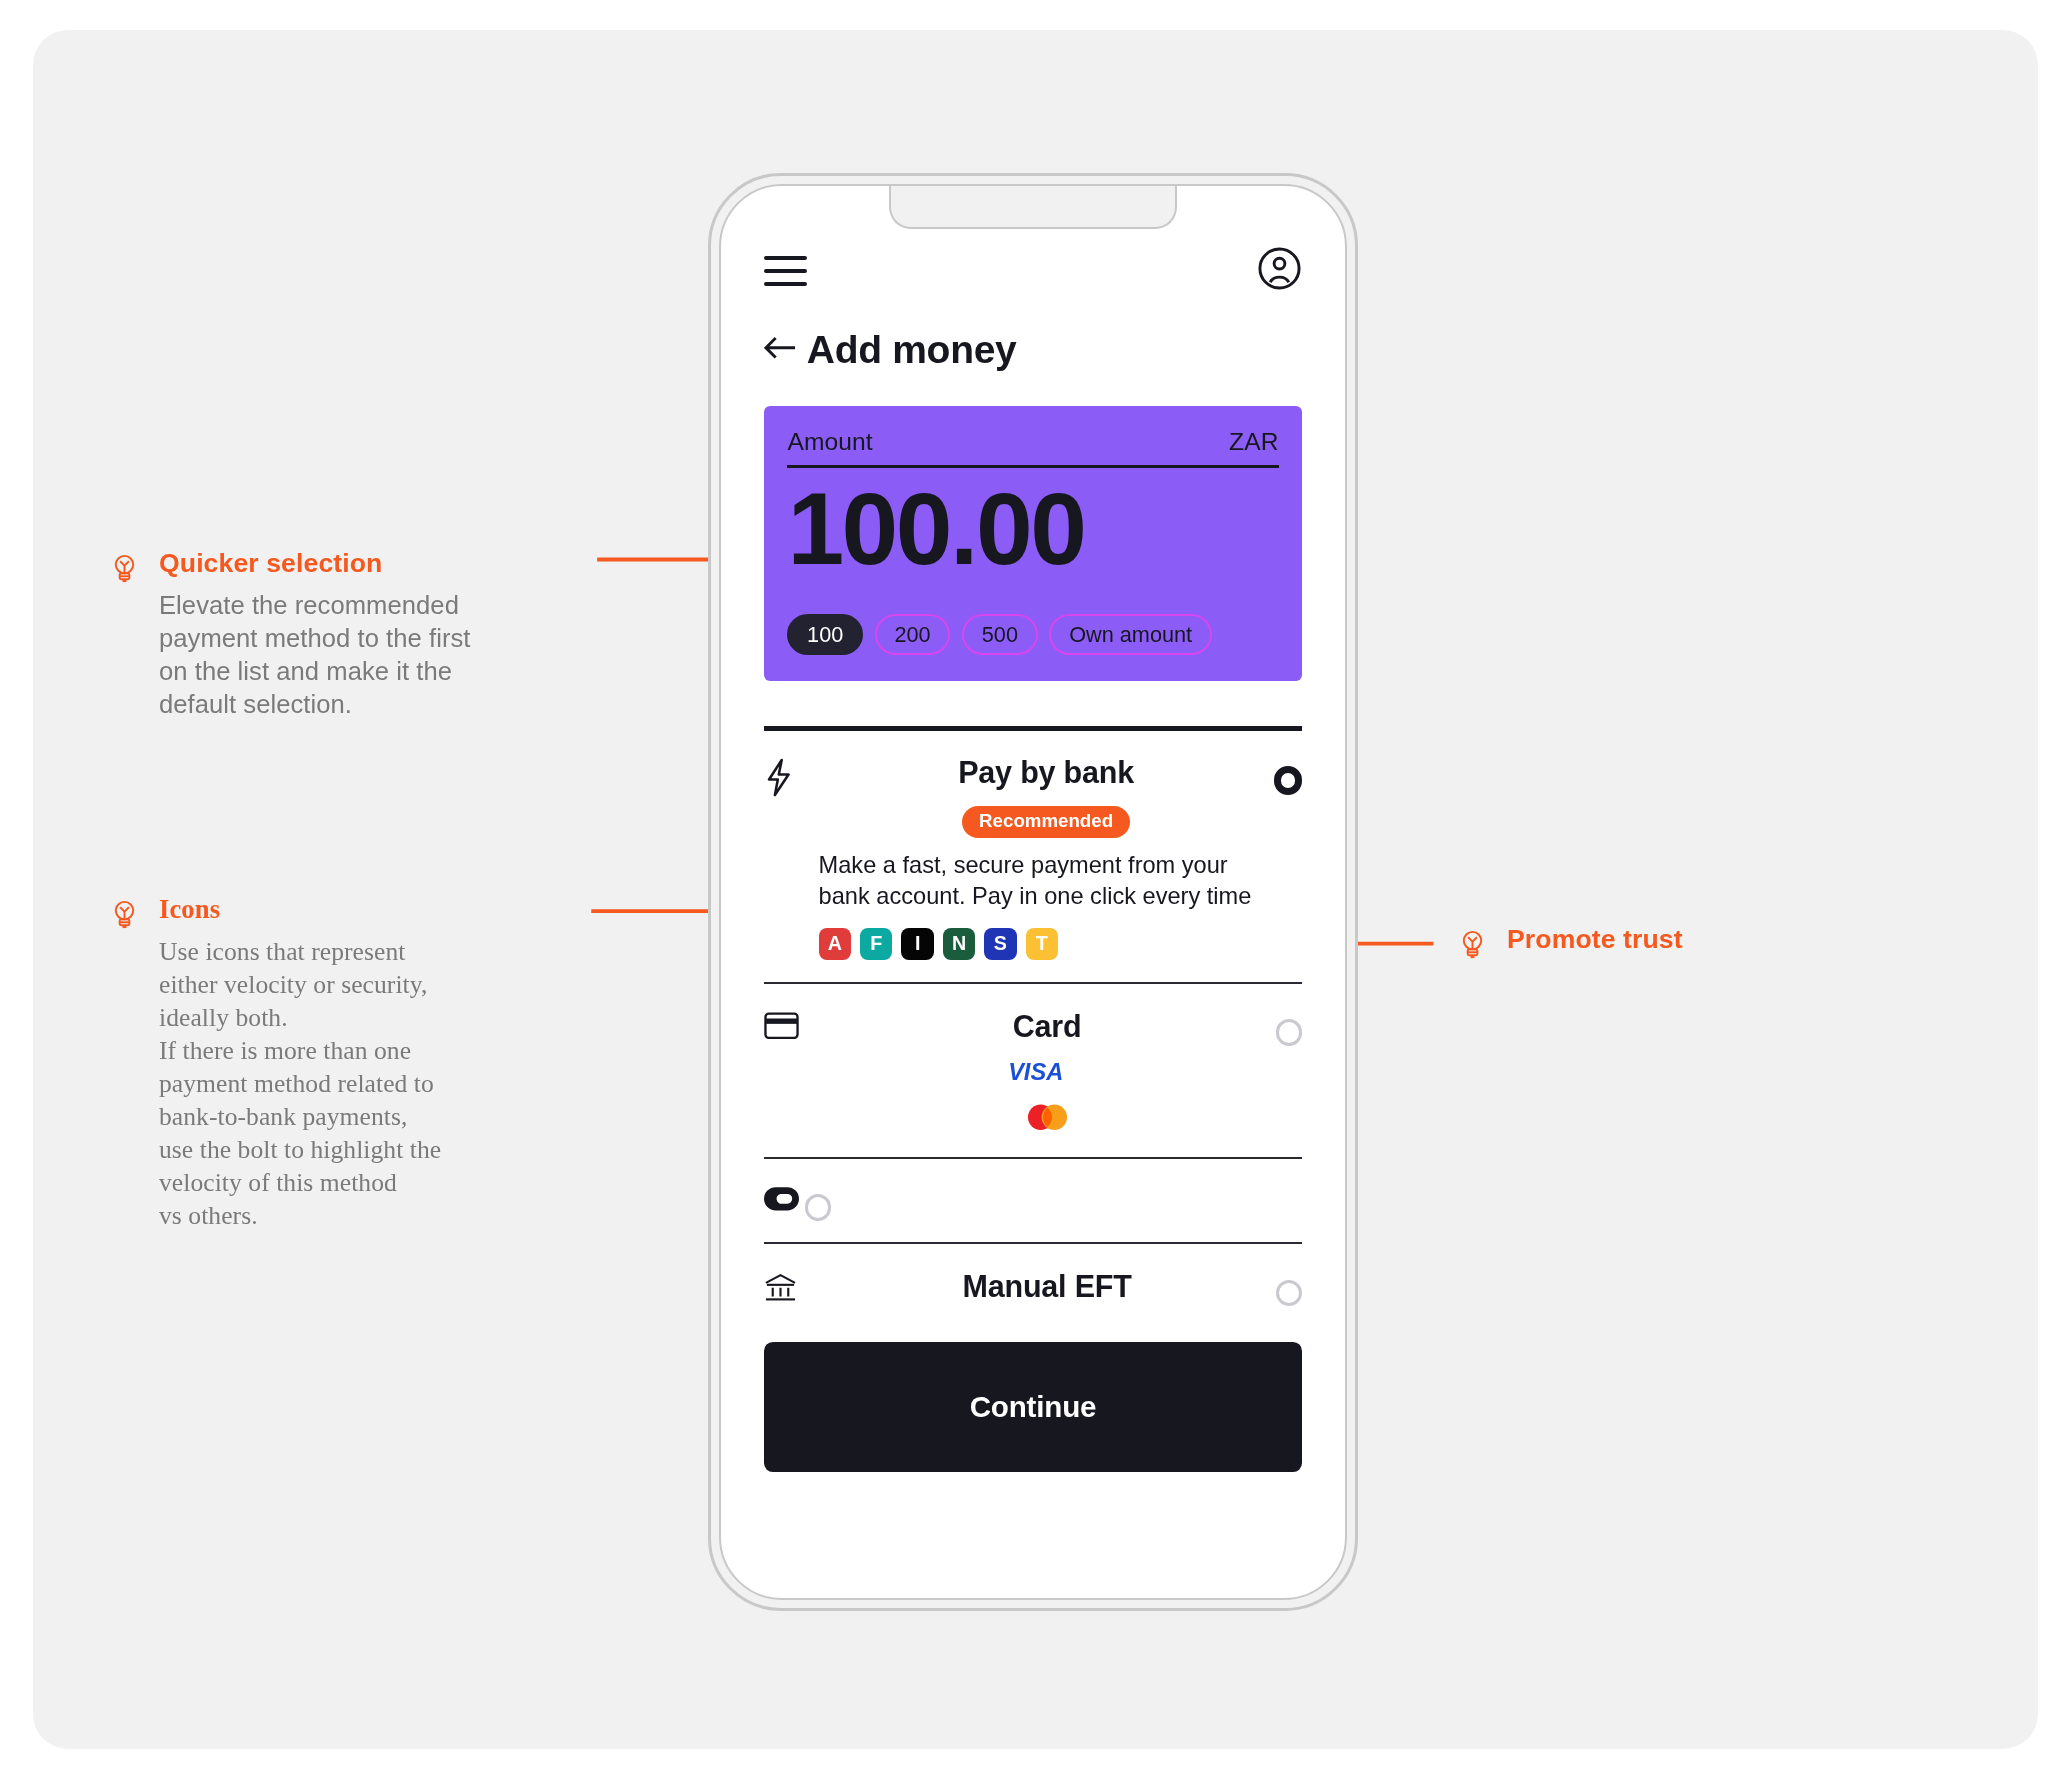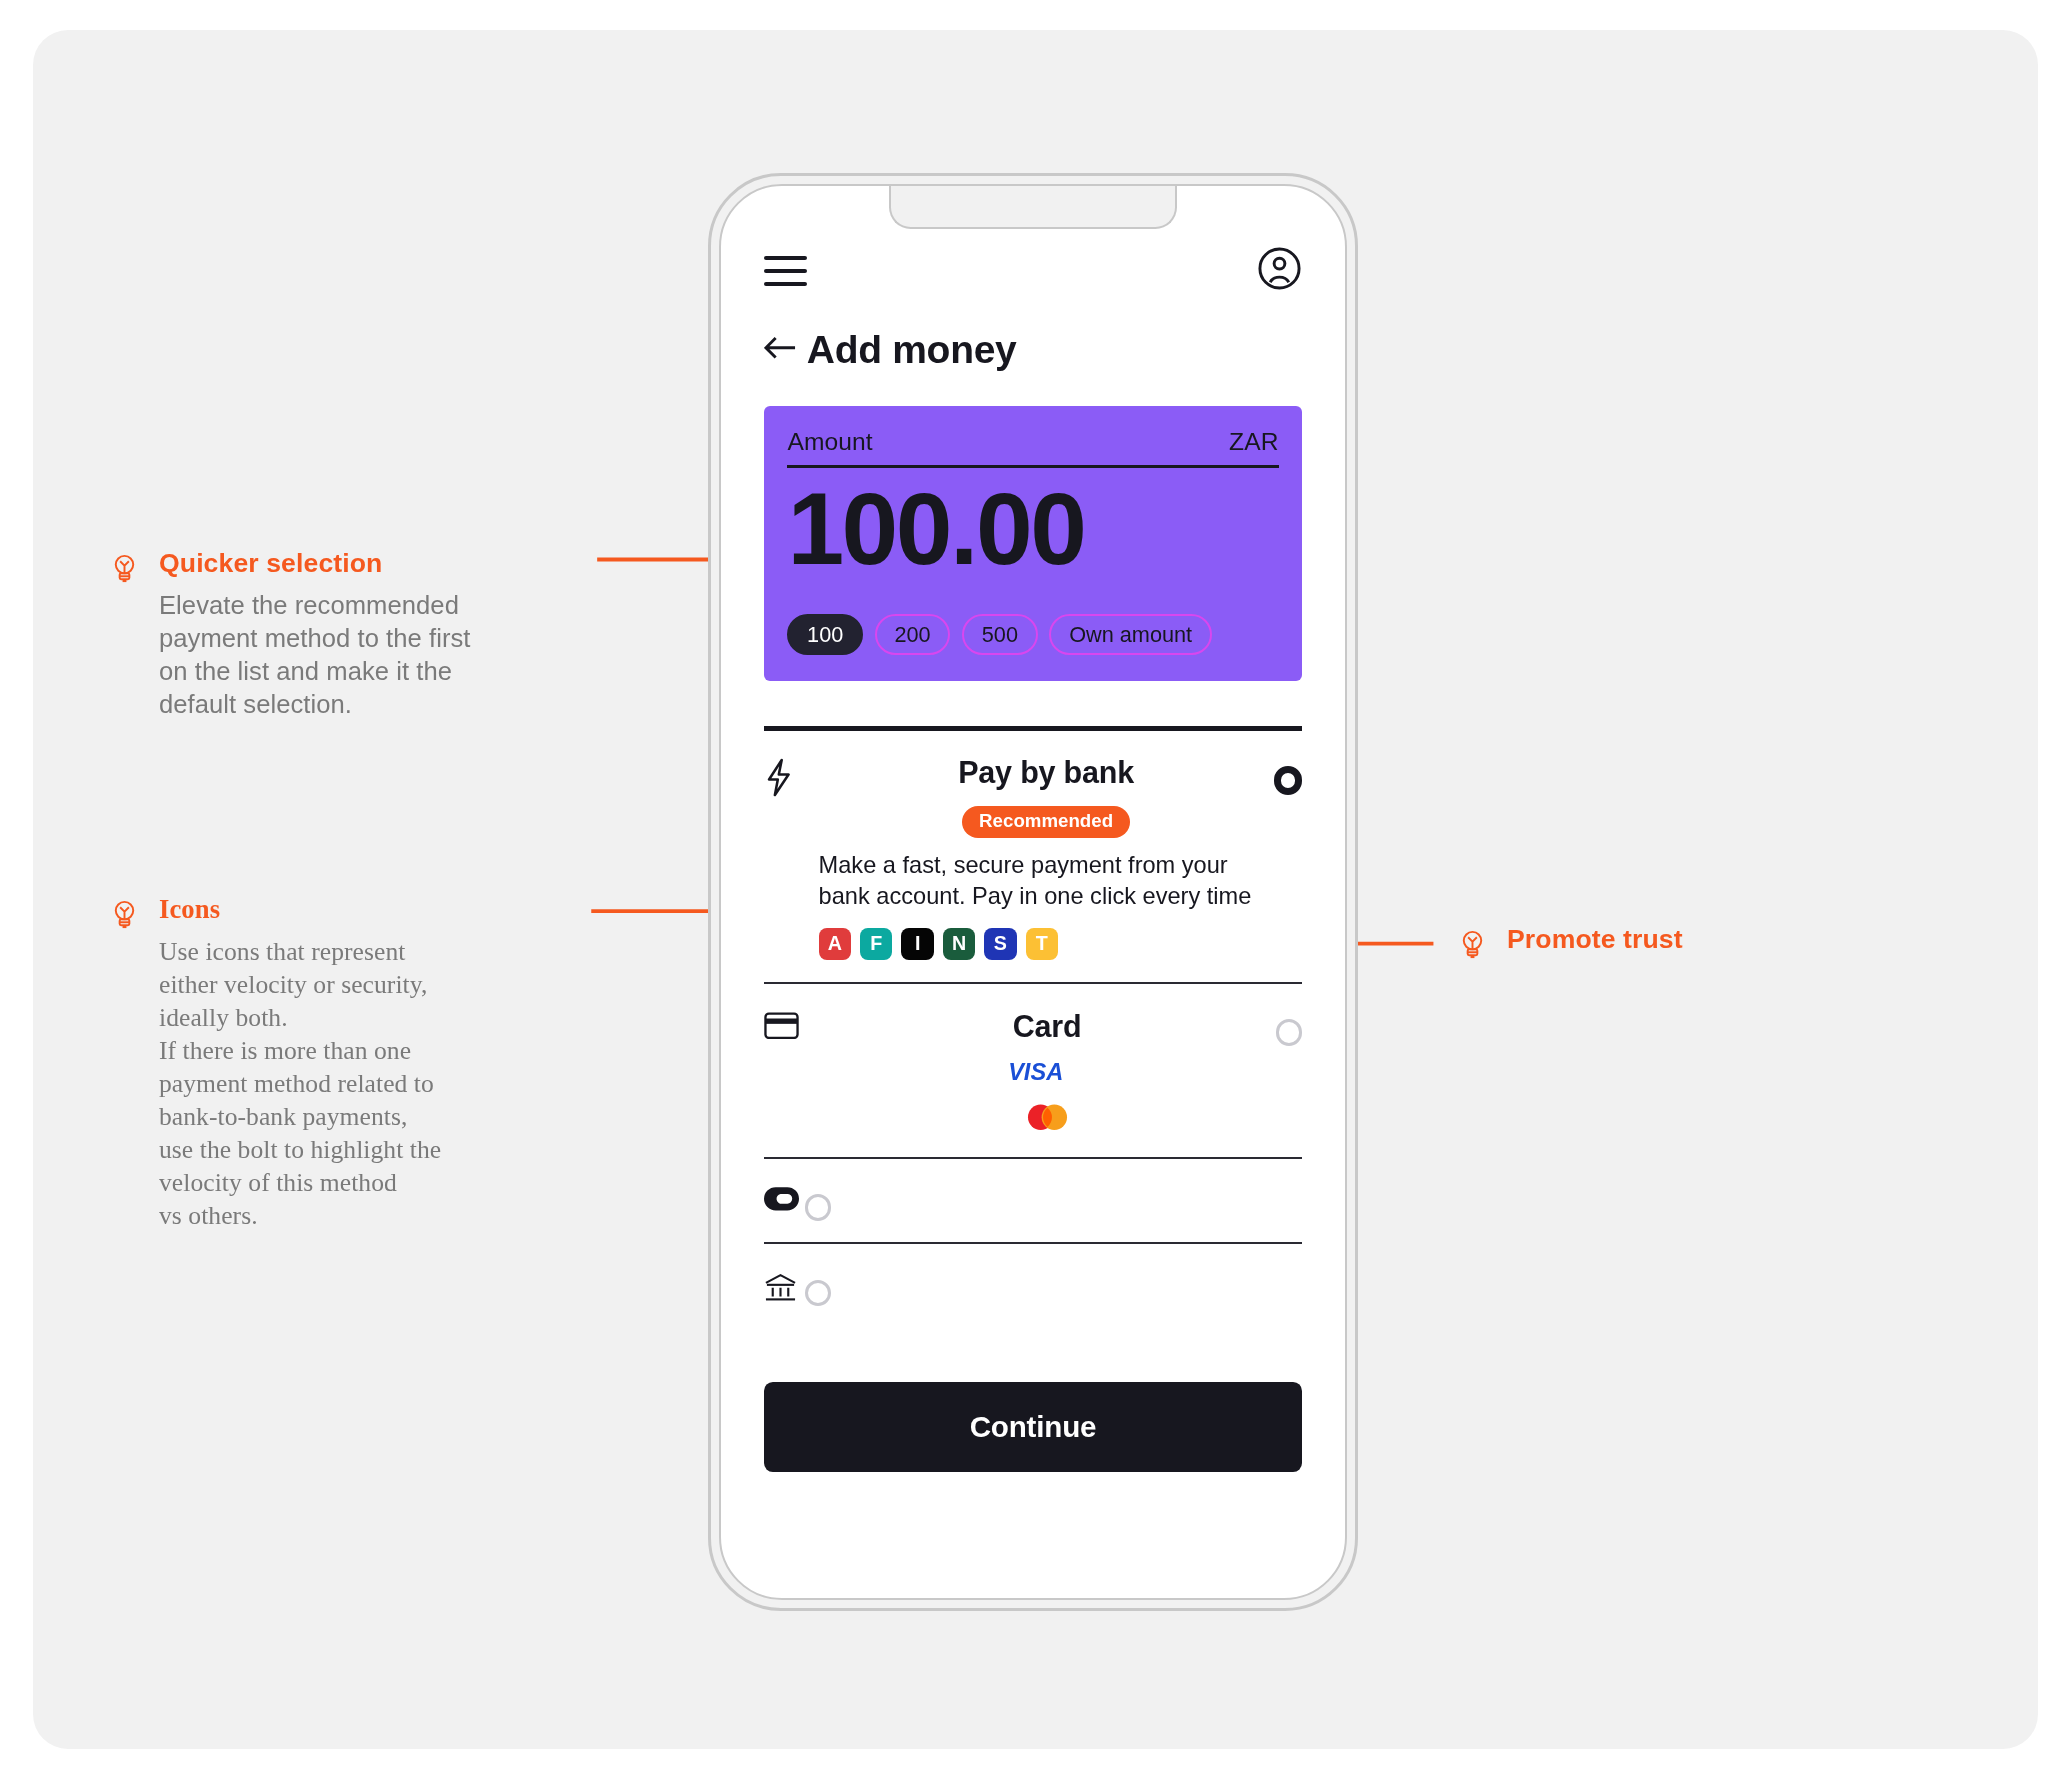--- a/index.html
+++ b/index.html
@@ -63,21 +63,21 @@
   .badge{background:#f5591f;color:#ffffff;font-size:18.7px;font-weight:600;border-radius:984px;padding:4.9px 16.7px 5.9px 16.7px;line-height:1.15;white-space:nowrap;}
   .m-desc{font-size:23.6px;color:#17171f;line-height:1.32;margin-top:11.8px;max-width:463px;}
   .banklogos{display:flex;gap:8.9px;margin-top:15.8px;}
   .blogo{width:32.5px;height:32.5px;border-radius:7.9px;display:flex;align-items:center;justify-content:center;color:#ffffff;font-size:19.7px;font-weight:700;line-height:1;}
   .radio{width:26.6px;height:26.6px;border:3px solid #c9c9cf;border-radius:50%;flex:none;margin-top:9.9px;box-sizing:border-box;}
   .radio.sel{border:7.9px solid #17171f;background:#ffffff;width:28.6px;height:28.6px;}
   .logo-visa{height:25.6px;}
   .logo-mc{width:41px;height:26.6px;}
 
   .continue{position:absolute;left:43px;right:43px;bottom:0;}
-  .continue-btn{display:block;width:100%;background:#17171f;color:#ffffff;border:none;border-radius:8.9px;padding:28px 0;font-size:29.6px;font-weight:700;font-family:inherit;cursor:pointer;letter-spacing:-0.2px;}
+  .continue-btn{display:block;width:100%;background:#17171f;color:#ffffff;border:none;border-radius:8.9px;padding:48px 0;font-size:29.6px;font-weight:700;font-family:inherit;cursor:pointer;letter-spacing:-0.2px;}
 </style>
 </head>
 <body>
 
 <div class="page">
   <div class="canvas"></div>
 
   <svg class="leaders" viewBox="0 0 2101 1801">
     <g fill="none" stroke="#f5591f" stroke-width="4">
       <polyline points="606,568 730,568 765,843"></polyline>
@@ -265,20 +265,25 @@
 
           <div class="method">
             <span class="m-icon">
               <svg width="33" height="31.5" viewBox="0 0 34 32">
                 <path d="M2 11 L17 3 L32 11" fill="none" stroke="#17171f" stroke-width="2.2"></path>
                 <path d="M3 13 H31" stroke="#17171f" stroke-width="2.2"></path>
                 <path d="M9 16 V25 M17 16 V25 M25 16 V25" stroke="#17171f" stroke-width="2.2"></path>
                 <path d="M2 28 H32" stroke="#17171f" stroke-width="2.2"></path>
               </svg>
             </span>
+            <div class="m-body">
+              <div class="m-titlerow">
+                <span class="m-title">Manual EFT</span>
+              </div>
+            </div>
             <span class="radio"></span>
           </div>
         </div>
       </div>
 
       <div class="continue" style="bottom:126px;">
         <button class="continue-btn">Continue</button>
       </div>
     </div>
   </div>

